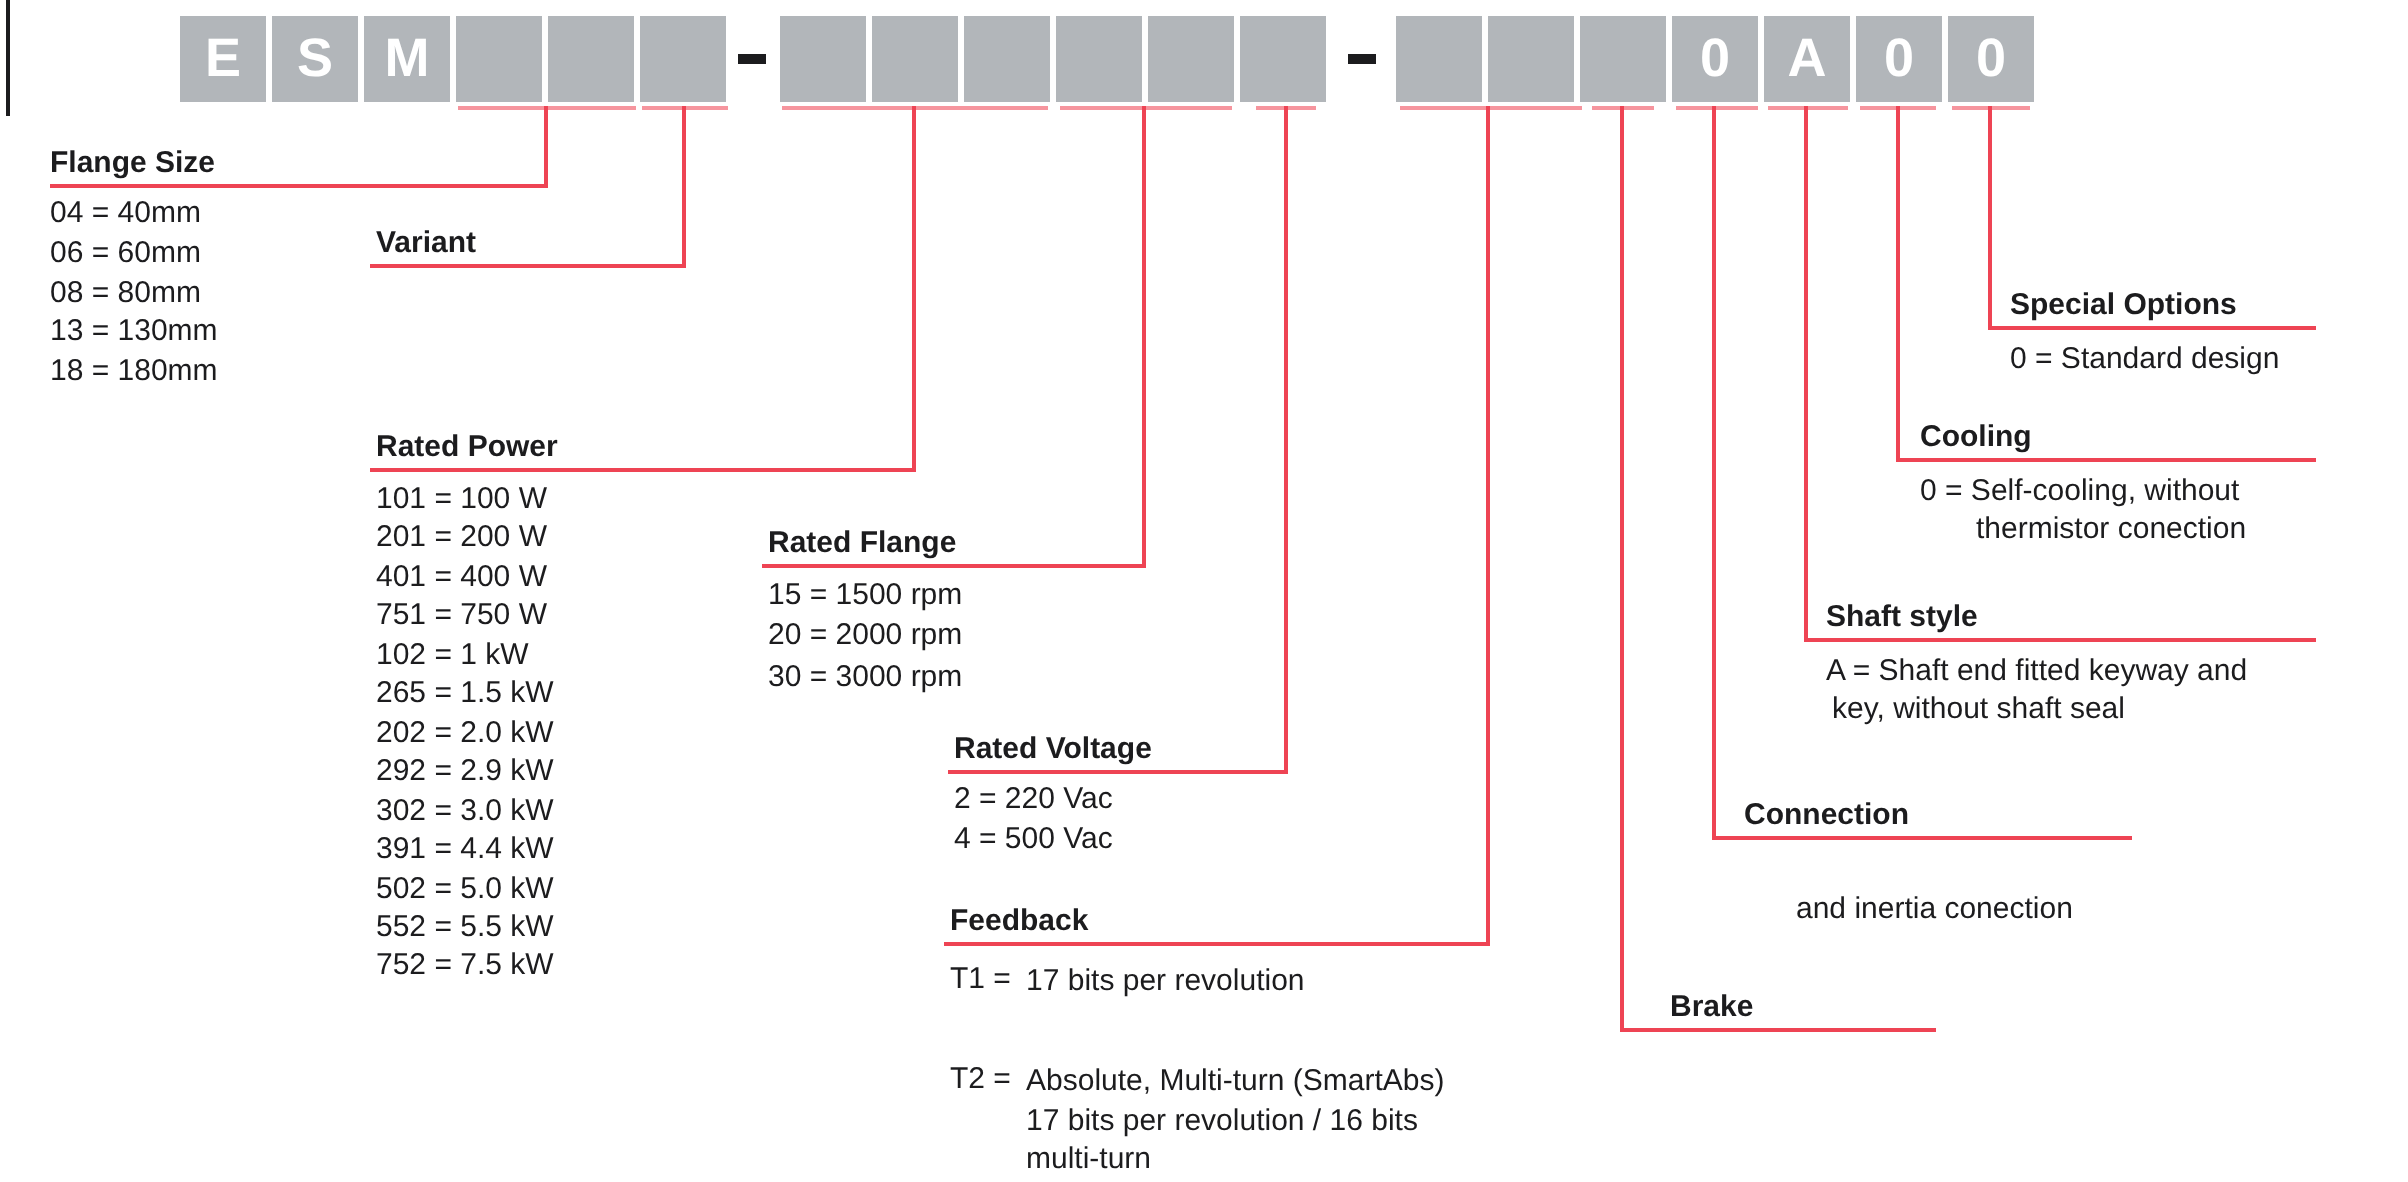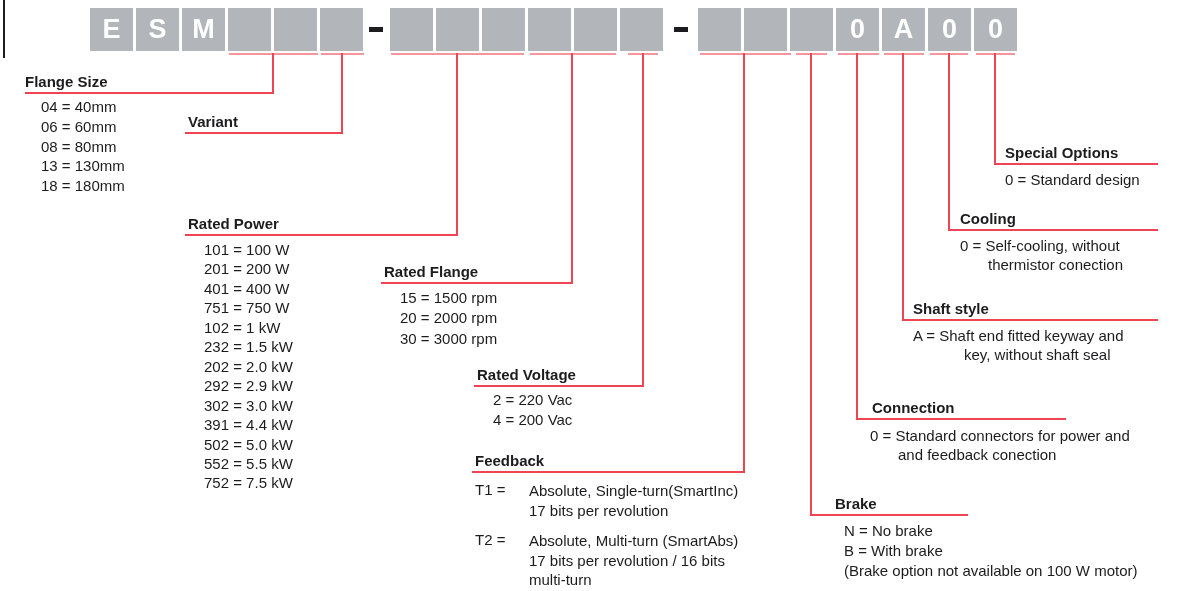--- a/index.html
+++ b/index.html
@@ -10,21 +10,21 @@
   .box{
     position:absolute;top:8px;width:43px;height:43px;background:#b2b6ba;
     color:#ffffff;font-weight:bold;font-size:27px;line-height:43px;text-align:center;
   }
   .dash{position:absolute;top:27px;width:14px;height:5px;background:#1c1c1e;}
   .boxline{position:absolute;top:53px;height:2px;background:#f6959e;}
   .vline{position:absolute;top:53px;width:2px;background:#ee4454;}
   .hline{position:absolute;height:2px;background:#ee4454;}
   .h{position:absolute;font-weight:bold;font-size:15px;line-height:17px;white-space:nowrap;}
   .t{position:absolute;font-size:15px;line-height:17px;white-space:nowrap;}
-  .list{position:absolute;font-size:15px;white-space:nowrap;margin-left:16px;}
+  .list{position:absolute;font-size:15px;white-space:nowrap;}
   .edge{position:absolute;left:3px;top:0;width:2px;height:58px;background:#1c1c1e;}
 </style>
 </head>
 <body>
 
 <div id="canvas">
 
   <div class="edge"></div>
 
   <div class="box" style="left:90px">E</div>
@@ -96,70 +96,63 @@
 
   <div class="h" style="left:188px;top:113px">Variant</div>
 
   <div class="h" style="left:188px;top:215px">Rated Power</div>
   <div class="list" style="left:188px;top:240px;line-height:19.45px">
     <div>101 = 100 W</div>
     <div>201 = 200 W</div>
     <div>401 = 400 W</div>
     <div>751 = 750 W</div>
     <div>102 = 1 kW</div>
-    <div>232 = 1.5 kW</div>
+    <div>265 = 1.5 kW</div>
     <div>202 = 2.0 kW</div>
     <div>292 = 2.9 kW</div>
     <div>302 = 3.0 kW</div>
     <div>391 = 4.4 kW</div>
     <div>502 = 5.0 kW</div>
     <div>552 = 5.5 kW</div>
     <div>752 = 7.5 kW</div>
   </div>
 
   <div class="h" style="left:384px;top:263px">Rated Flange</div>
   <div class="list" style="left:384px;top:288px;line-height:20.3px">
     <div>15 = 1500 rpm</div>
     <div>20 = 2000 rpm</div>
     <div>30 = 3000 rpm</div>
   </div>
 
   <div class="h" style="left:477px;top:366px">Rated Voltage</div>
   <div class="list" style="left:477px;top:390px;line-height:20.3px">
     <div>2 = 220 Vac</div>
-    <div>4 = 200 Vac</div>
+    <div>4 = 500 Vac</div>
   </div>
 
   <div class="h" style="left:475px;top:452px">Feedback</div>
   <div class="t" style="left:475px;top:481px">T1 =</div>
   <div class="list" style="left:513px;top:481px;line-height:20px">
-    <div>Absolute, Single-turn(SmartInc)</div>
     <div>17 bits per revolution</div>
   </div>
   <div class="t" style="left:475px;top:531px">T2 =</div>
   <div class="list" style="left:513px;top:531px;line-height:19.7px">
     <div>Absolute, Multi-turn (SmartAbs)</div>
     <div>17 bits per revolution / 16 bits</div>
     <div>multi-turn</div>
   </div>
 
   <div class="h" style="left:835px;top:495px">Brake</div>
-  <div class="list" style="left:828px;top:521px;line-height:19.8px">
-    <div>N = No brake</div>
-    <div>B = With brake</div>
-    <div>(Brake option not available on 100 W motor)</div>
-  </div>
 
   <div class="h" style="left:872px;top:399px">Connection</div>
-  <div class="t" style="left:870px;top:427px">0 = Standard connectors for power and</div>
-  <div class="t" style="left:898px;top:446px">and feedback conection</div>
+  <div class="t" style="left:898px;top:446px">and inertia conection</div>
 
   <div class="h" style="left:913px;top:300px">Shaft style</div>
   <div class="t" style="left:913px;top:327px">A = Shaft end fitted keyway and</div>
-  <div class="t" style="left:964px;top:346px">key, without shaft seal</div>
+  <div class="t" style="left:916px;top:346px">key, without shaft seal</div>
 
   <div class="h" style="left:960px;top:210px">Cooling</div>
   <div class="t" style="left:960px;top:237px">0 = Self-cooling, without</div>
   <div class="t" style="left:988px;top:256px">thermistor conection</div>
 
   <div class="h" style="left:1005px;top:144px">Special Options</div>
   <div class="t" style="left:1005px;top:171px">0 = Standard design</div>
 
 </div>
 

